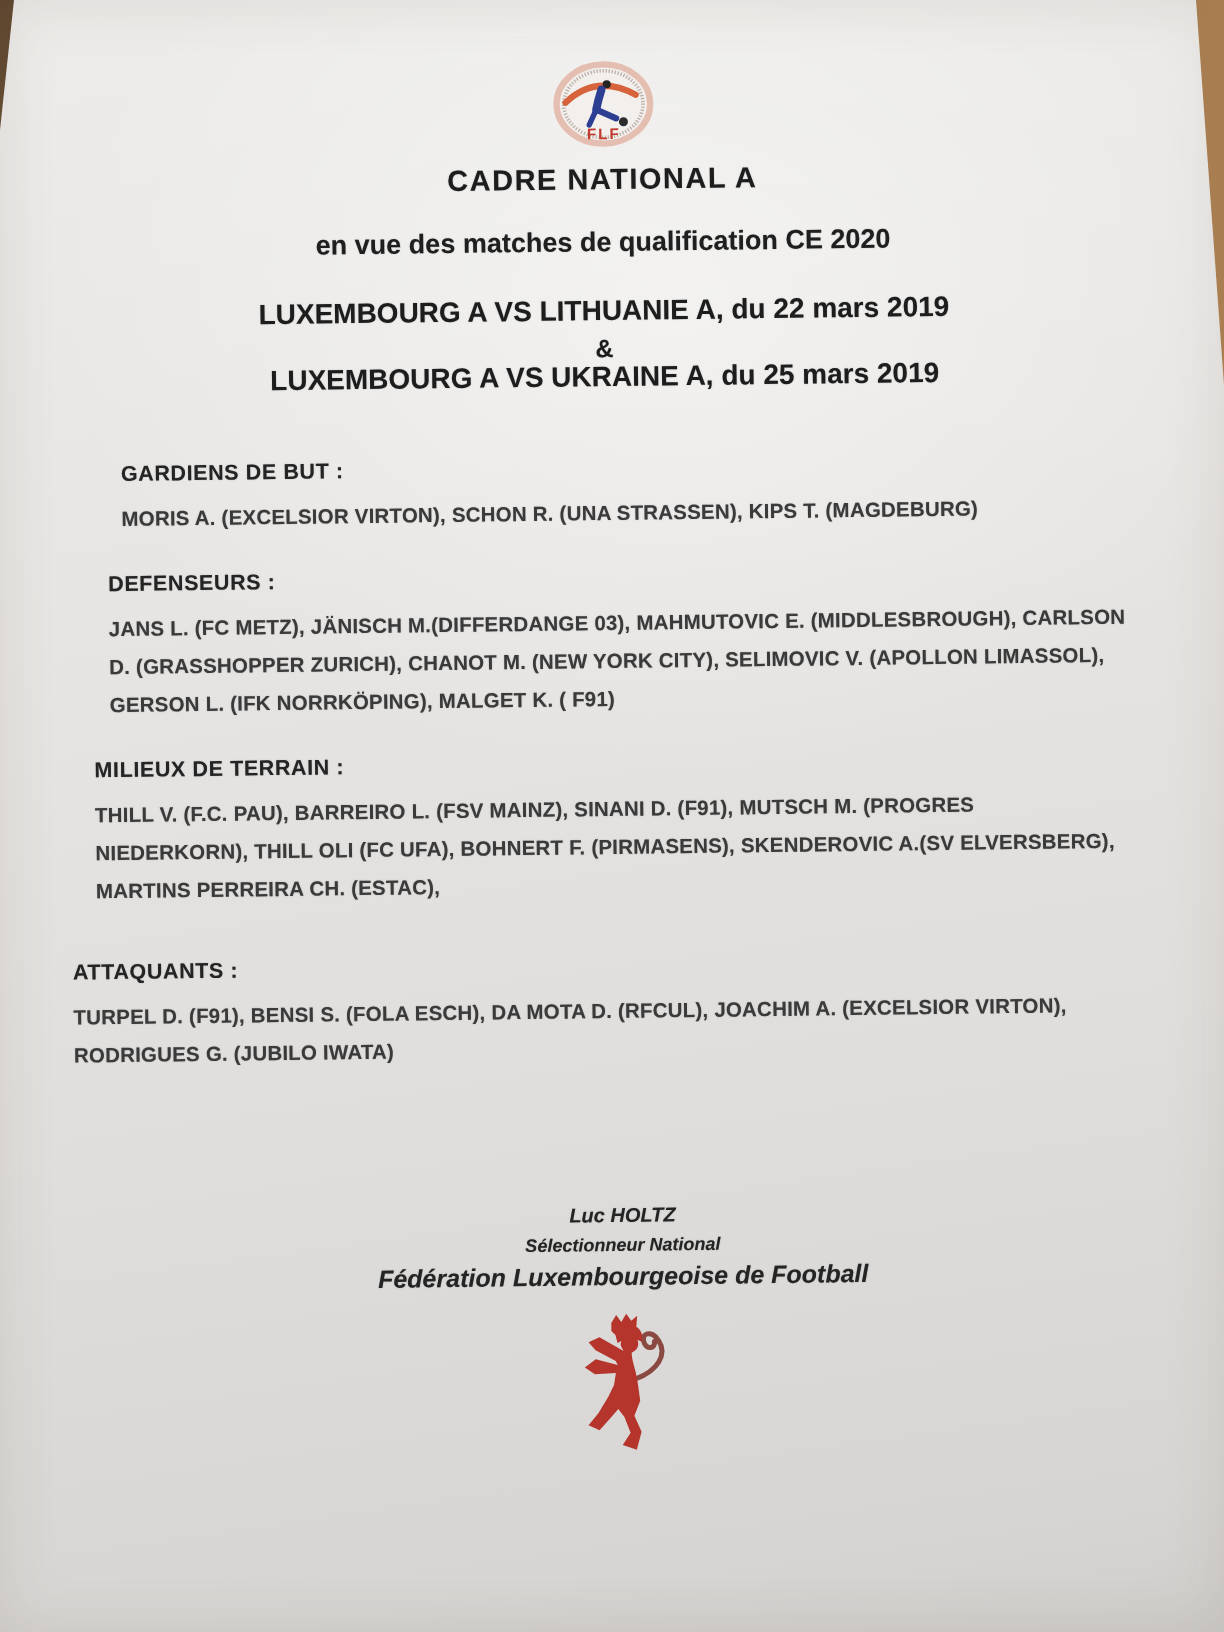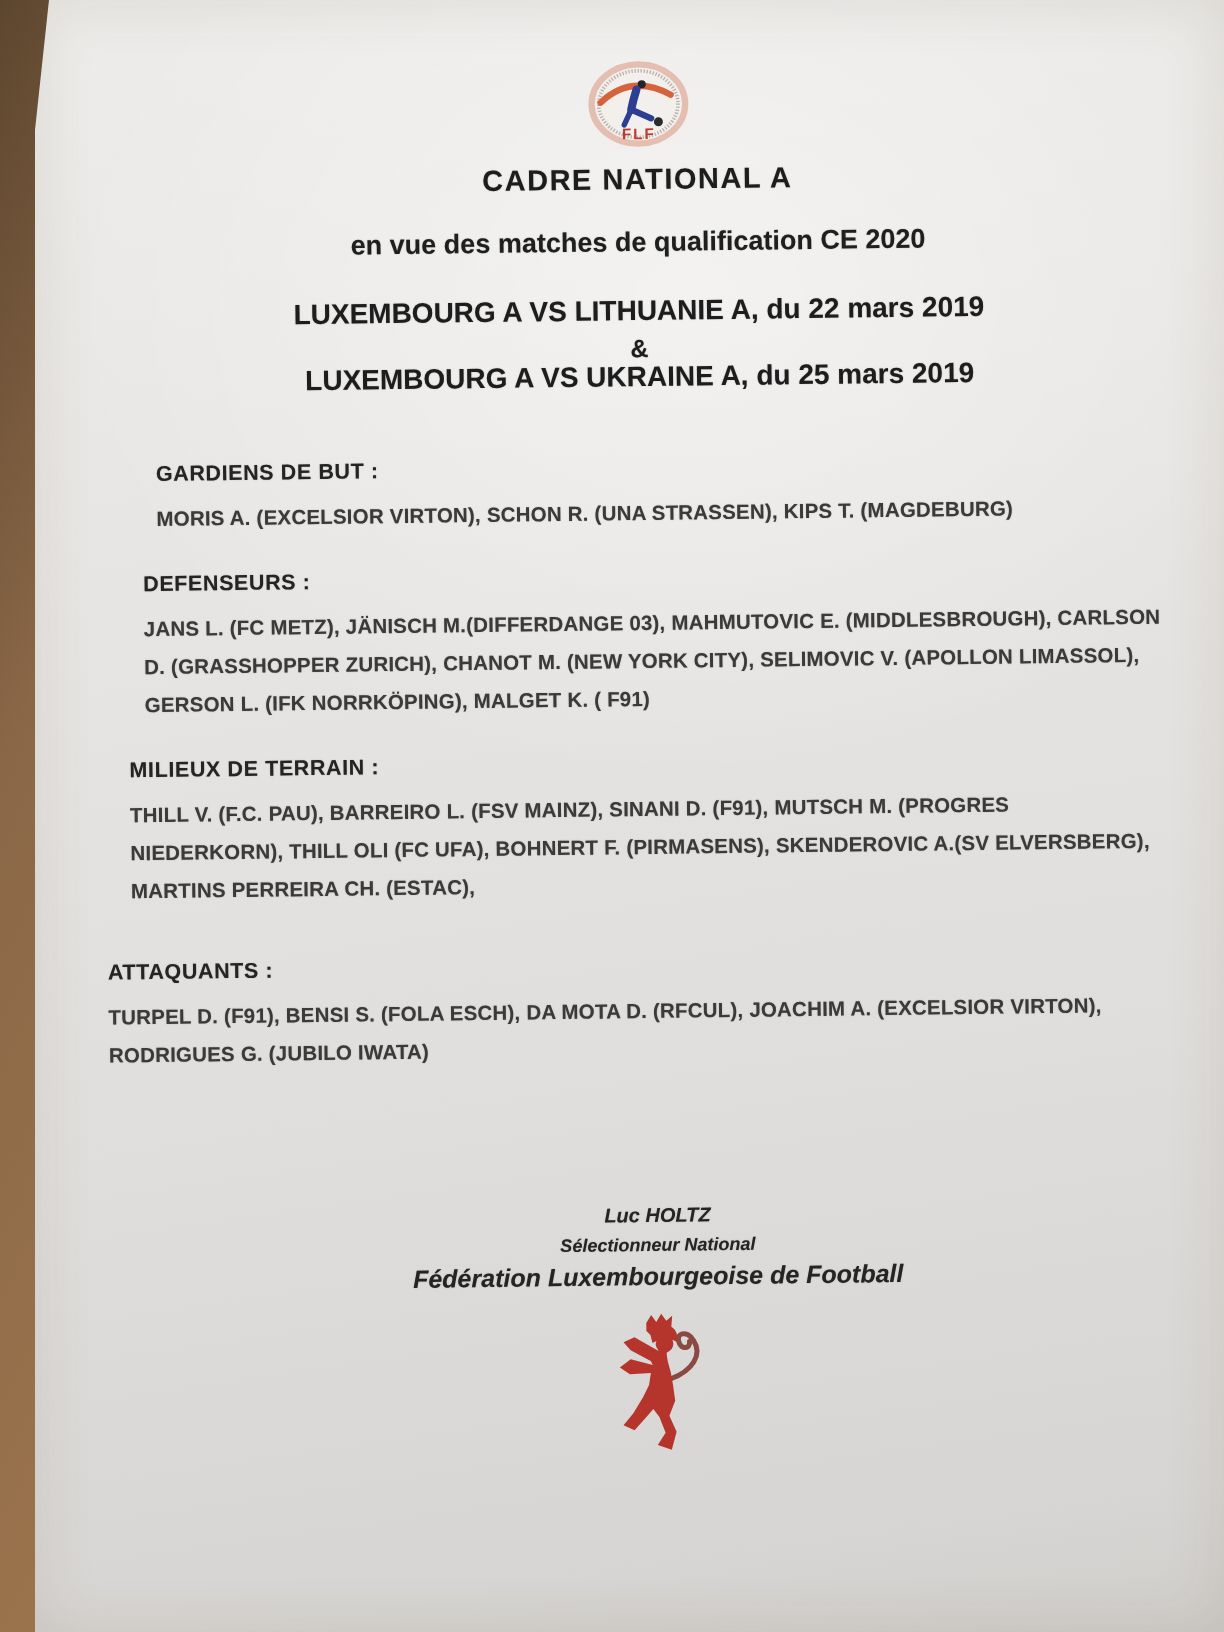--- a/index.html
+++ b/index.html
@@ -8,21 +8,20 @@
     background:linear-gradient(115deg,#5d462f 0%,#8a6747 18%,#a67c50 55%,#b08252 100%);
     font-family:"Liberation Sans",sans-serif;
   }
   #paper{
     position:absolute;inset:0;
     background:
       radial-gradient(ellipse 900px 700px at 55% 18%, rgba(255,255,255,0.45), rgba(255,255,255,0) 70%),
       linear-gradient(172deg,#edecea 0%,#e7e5e3 35%,#e0dedc 65%,#d7d5d3 92%,#d0cecb 100%);
     clip-path:polygon(14px 0,1196px 0,1224px 385px,1224px 1632px,0 1632px,0 130px);
     box-shadow:inset 0 0 60px rgba(90,70,50,.12);
-    margin-left:35px;
   }
   #paper-content{
     position:absolute;inset:0;
     transform:rotate(-0.7deg);
     transform-origin:610px 400px;
     color:#262626;
   }
   .soft{text-shadow:0 0 1.2px rgba(70,70,70,.45);}
   .center-stack{position:absolute;left:30px;width:1150px;text-align:center;}
   .doc-title{top:163px;font-size:29px;font-weight:bold;letter-spacing:1.5px;color:#1d1d1d;}

